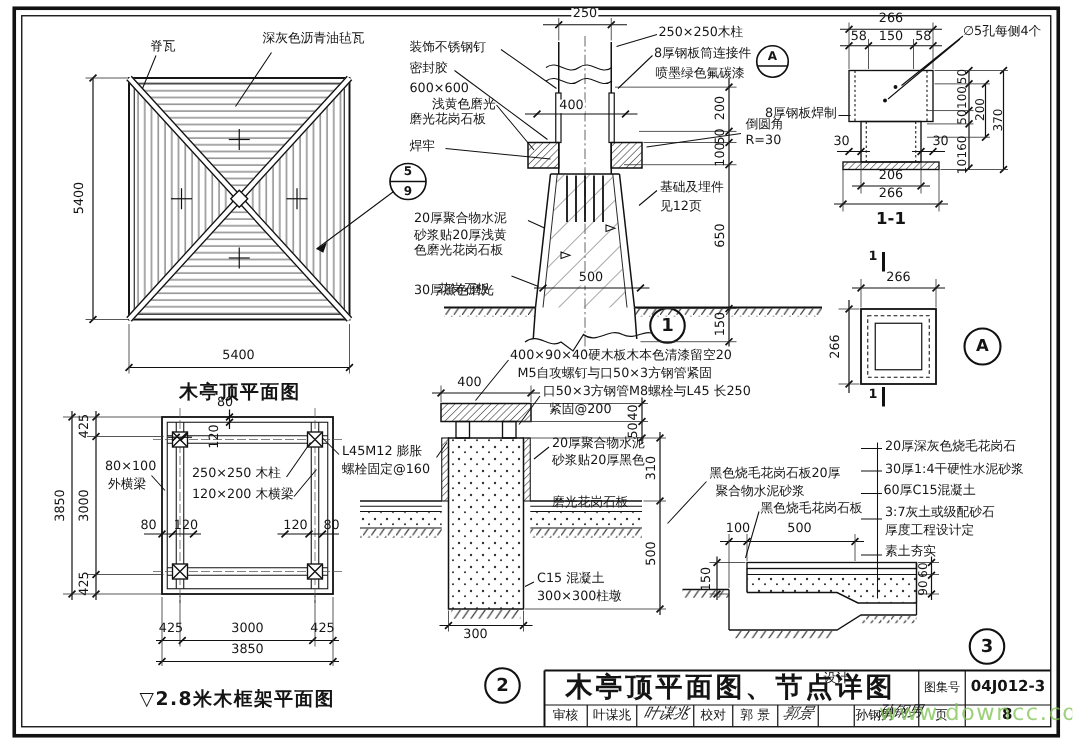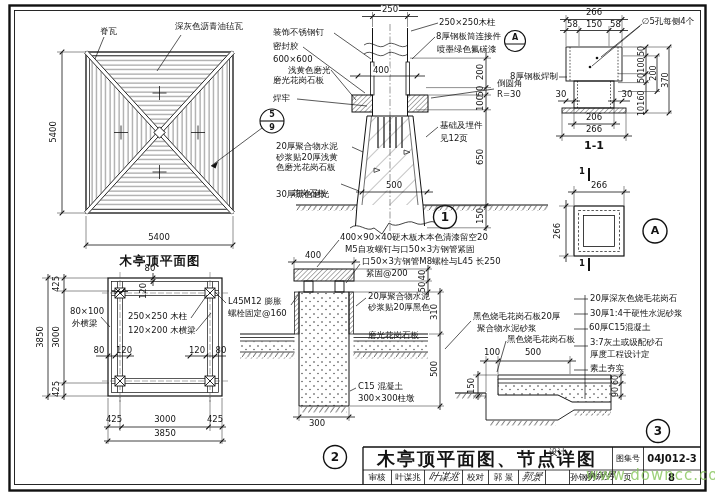--- a/index.html
+++ b/index.html
@@ -341,20 +341,21 @@
 <span class="t rot" style="left:558px;top:231px">266</span>
 <span class="t rot s8" style="left:642px;top:51px">50</span>
 <span class="t rot s8" style="left:642px;top:64.5px">100</span>
 <span class="t rot s8" style="left:642px;top:78px">50</span>
 <span class="t rot s8" style="left:642px;top:98px">160</span>
 <span class="t rot s8" style="left:642px;top:111px">10</span>
 <span class="t rot s8" style="left:654px;top:73px">200</span>
 <span class="t rot s8" style="left:666px;top:80px">370</span>
 <span class="t ctr b" style="left:655px;top:231px;font-size:11px">A</span>
 
+<span class="t cap" style="left:93px;top:459px">▽2.8米木框架平面图</span>
 <span class="t" style="left:70px;top:307px">80×100</span>
 <span class="t" style="left:72px;top:318.5px">外横梁</span>
 <span class="t" style="left:128px;top:312px">250×250 木柱</span>
 <span class="t" style="left:128px;top:326px">120×200 木横梁</span>
 <span class="t" style="left:228px;top:297px">L45M12 膨胀</span>
 <span class="t" style="left:228px;top:309px">螺栓固定@160</span>
 <span class="t ctr" style="left:150px;top:269px">80</span>
 <span class="t rot" style="left:144px;top:291px">120</span>
 <span class="t ctr" style="left:99px;top:351px">80</span>
 <span class="t ctr" style="left:124px;top:351px">120</span>

